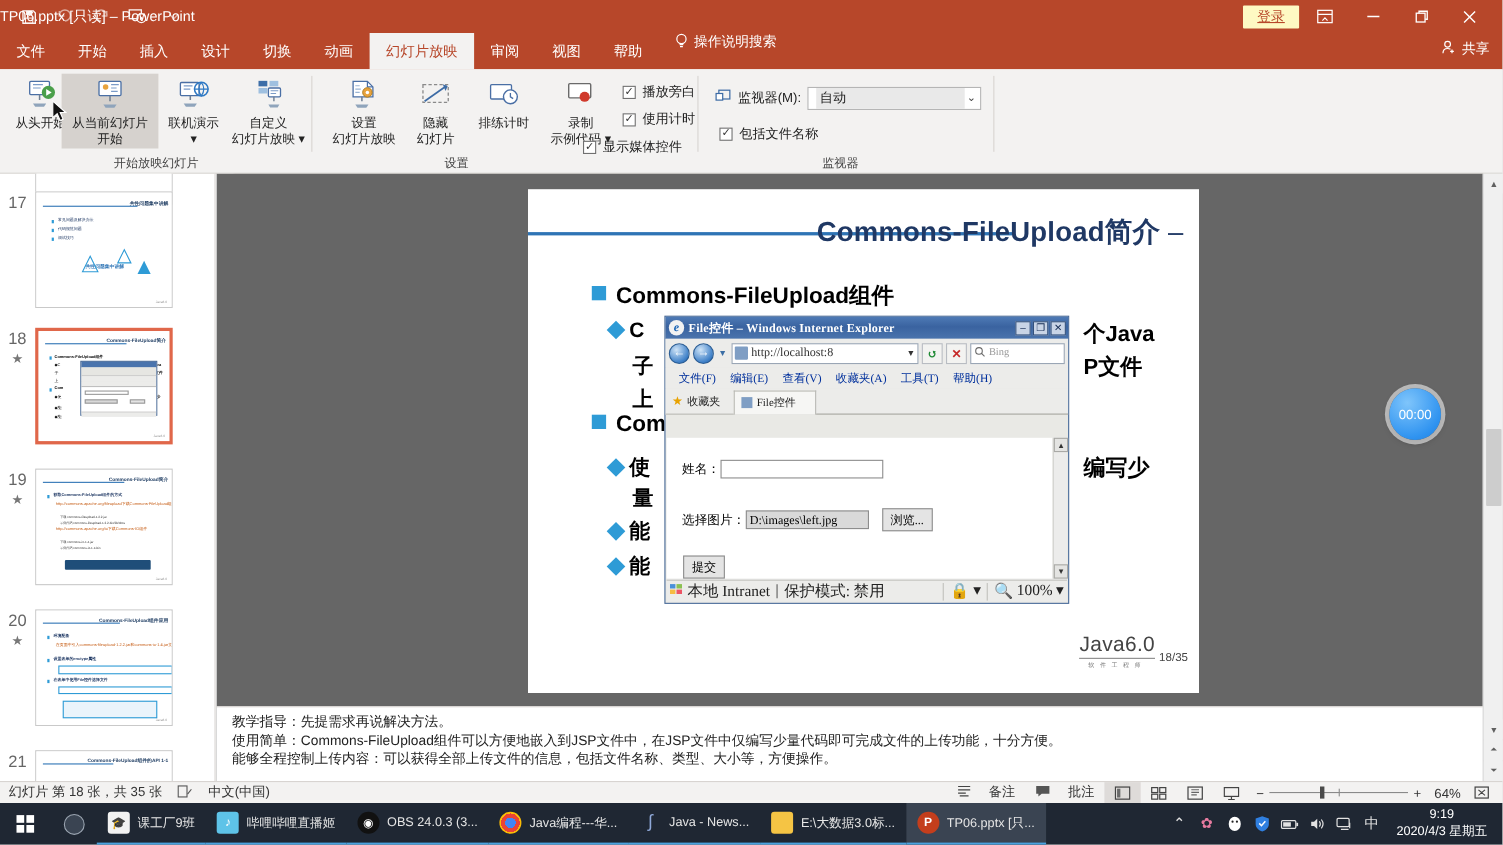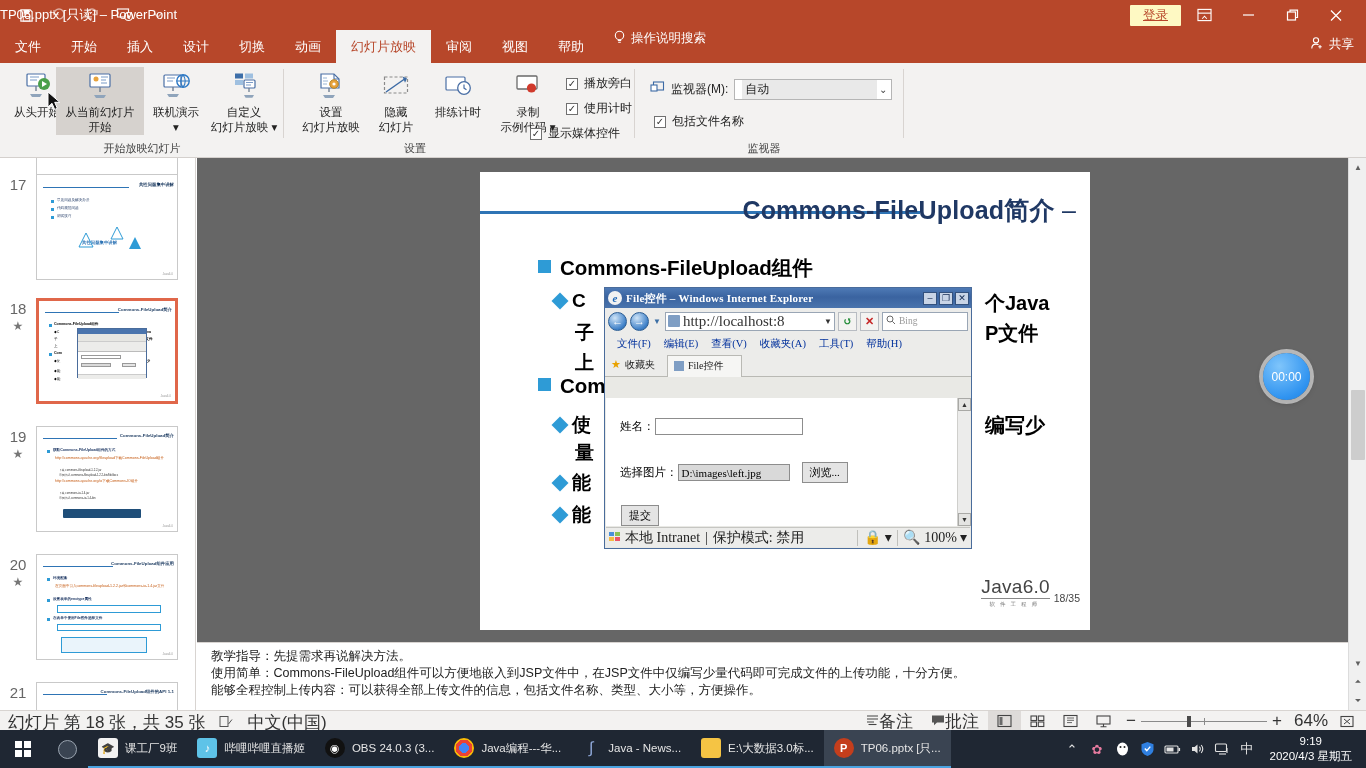--- a/index.html
+++ b/index.html
@@ -89,21 +89,21 @@
     padding: 0 4px 0 7px; font-size: 12px; color: #222;
   }
   .combo .cv { background:#e9e9e9; flex:1; height:19px; line-height:19px; padding-left:3px; margin-right:2px;}
   .combo .carr { font-size: 10px; color: #444; }
 
   
   .thumbpane {
     position: absolute; left: 0; top: 158px; width: 196px; bottom: 58px;
     background: #fff; border-right: 1px solid #d8d4d1; overflow: hidden;
   }
-  .thumbrow { position: absolute; left: 0; width: 196px; display: flex; }
+  .thumbrow { position: absolute; left: 0; width: 157px; display: flex; }
   .thumbnum {
     width: 36px; text-align: center; font-size: 15px; color: #666; padding-top: 2px;
     font-family: "Liberation Sans", sans-serif;
   }
   .thumbnum .star { display: block; font-size: 12px; color: #777; margin-top: 2px; }
   .thumbbox {
     width: 142px; background: #fff; border: 1px solid #c9c9c9; position: relative; overflow: hidden;
   }
   .thumbbox.sel { border: 3px solid #e0674a; }
   .mini { position: absolute; inset: 0; background: #fff; }
@@ -187,21 +187,21 @@
     background: radial-gradient(circle at 35% 30%, #cfe4f7, #3e80c8 70%, #2e5f98);
     color: #fff; font-size: 11px; display: flex; align-items: center; justify-content: center;
     border: 1px solid #2b5d94;
   }
   .nav-dd { font-size: 8px; color: #3b6ea5; margin: 0 1px; }
   .addr {
     flex: 1; height: 19px; background: #fff; border: 1px solid #9aa6b5;
     display: flex; align-items: center; padding: 0 2px; gap: 3px;
   }
   .addr .aico { width: 12px; height: 12px; background:#7f9ec4; border-radius:1px;}
-  .addr .atxt { font-size: 15px; color: #333; flex: 1; white-space: nowrap; overflow: hidden; }
+  .addr .atxt { font-size: 11px; color: #333; flex: 1; white-space: nowrap; overflow: hidden; }
   .addr .adrop { font-size: 8px; color: #333; }
   .nav-sq {
     width: 19px; height: 19px; border: 1px solid #b8bcc2; background: #f3f3f1;
     display: flex; align-items: center; justify-content: center; font-size: 11px; font-weight: bold;
   }
   .searchbox {
     width: 86px; height: 19px; background: #fff; border: 1px solid #9aa6b5;
     display: flex; align-items: center; gap: 3px; padding: 0 3px; font-size: 9.5px; color: #999;
   }
   .ie-menu {
@@ -268,25 +268,25 @@
   .notes {
     position: absolute; left: 197px; right: 18px; height: 68px; bottom: 58px;
     background: #fff; border-top: 1px solid #d8d4d1; padding: 5px 10px 0 14px;
     font-size: 12.5px; color: #222; line-height: 17px; overflow: hidden;
   }
 
   
   .statusbar {
     position: absolute; left: 0; bottom: 38px; width: 1366px; height: 20px;
     background: #f3f2f1; border-top: 1px solid #d8d4d1;
-    display: flex; align-items: flex-start; font-size: 17px; color: #333;
+    display: flex; align-items: center; font-size: 12px; color: #333;
   }
   .sb-left { display: flex; align-items: center; gap: 14px; padding-left: 8px; }
   .sb-right { position: absolute; right: 6px; display: flex; align-items: center; gap: 0; }
-  .sb-item { display: flex; align-items: center; gap: 0; padding: 0 9px; height: 20px; }
+  .sb-item { display: flex; align-items: center; gap: 16px; padding: 0 9px; height: 20px; }
   .sb-item.viewsel { background: #dedbd9; }
   .zoomslider { display: flex; align-items: center; gap: 5px; padding: 0 6px; }
   .zs-track { width: 126px; height: 1px; background: #8a8a8a; position: relative; }
   .zs-tick { position: absolute; top: -3px; left: 63px; width: 1px; height: 7px; background: #8a8a8a; }
   .zs-knob { position: absolute; top: -5px; left: 46px; width: 4px; height: 11px; background: #4a4a4a; }
 
   
   .taskbar {
     position: absolute; left: 0; bottom: 0; width: 1366px; height: 38px;
     background: #1f2733; display: flex; align-items: stretch;

